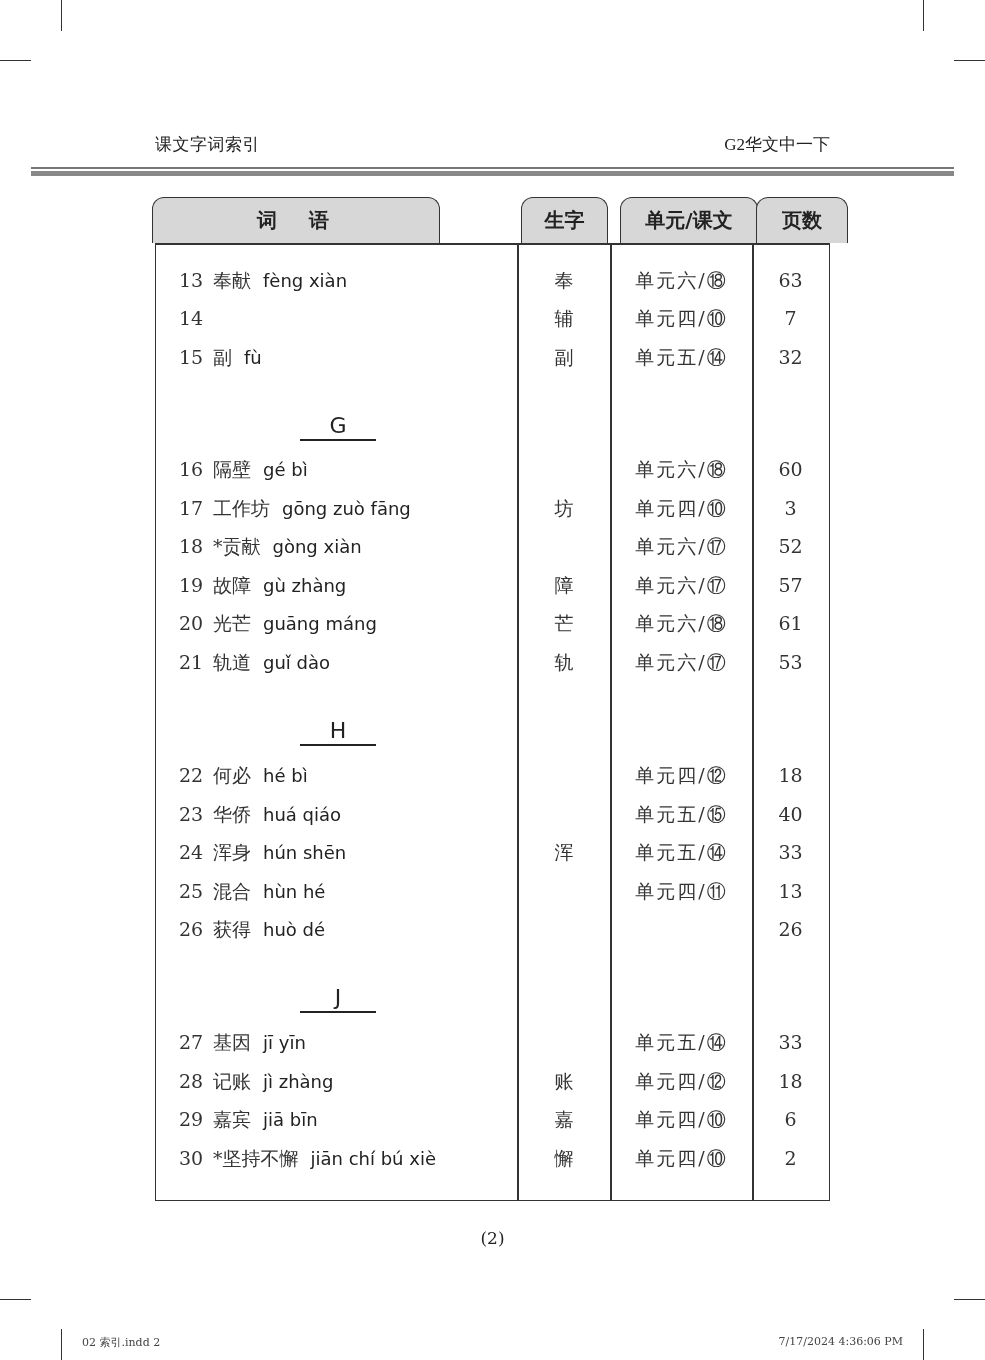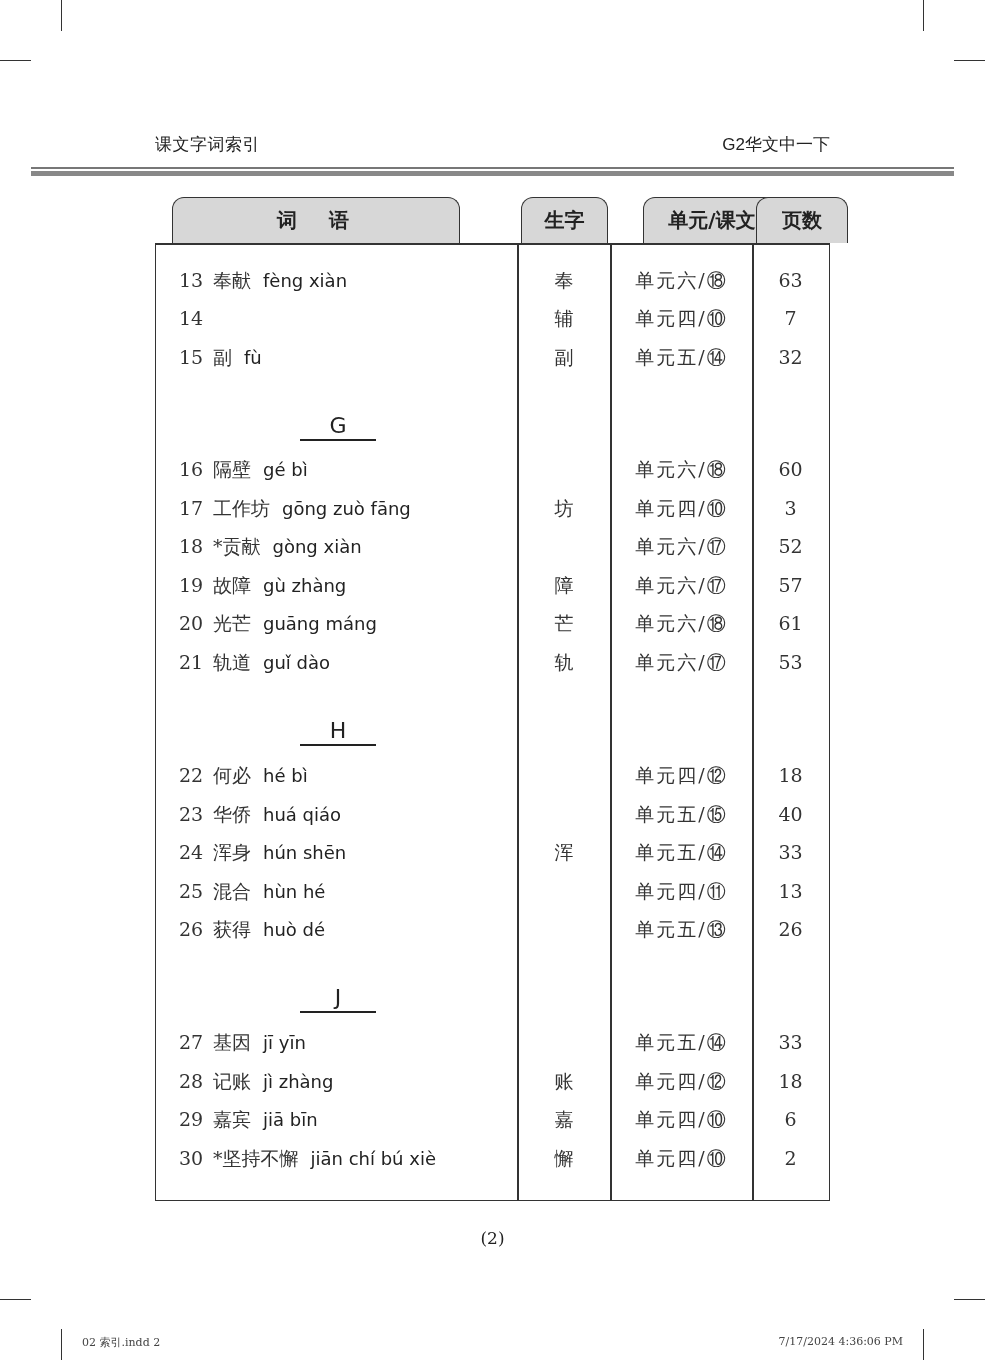--- a/index.html
+++ b/index.html
@@ -1,19 +1,19 @@
 <!DOCTYPE html>
 <html><head>
 <meta charset="utf-8">
 <style>
   html, body { margin: 0; padding: 0; background: #ffffff; }
   body { width: 985px; height: 1360px; position: relative; overflow: hidden; color: #222; }
   .crop { position: absolute; background: #333; }
   .running-left { position: absolute; left: 155px; top: 133px; font-family: "DejaVu Sans", sans-serif; font-size: 17px; color: #222; letter-spacing: 0.5px; }
-  .running-right { position: absolute; right: 155px; top: 133px; font-family: Liberation Sans, sans-serif; font-size: 17px; color: #222; }
+  .running-right { position: absolute; right: 155px; top: 133px; font-family: Liberation Serif, serif; font-size: 17px; color: #222; }
   .rule-thin { position: absolute; left: 31px; width: 923px; top: 167px; height: 2px; background: #777; }
   .rule-thick { position: absolute; left: 31px; width: 923px; top: 171px; height: 5px; background: #888; }
 
   .th { position: absolute; top: 197px; height: 46px; background: #d7d7d7; border: 1.5px solid #333; border-bottom: none; border-radius: 12px 12px 0 0; box-sizing: border-box; font-family: "DejaVu Sans", sans-serif; font-weight: bold; font-size: 20px; color: #222; display: flex; align-items: center; justify-content: center; }
   .th-line { position: absolute; left: 155px; width: 675px; top: 243px; height: 1.5px; background: #333; }
 
   .body-box { position: absolute; left: 155px; top: 244px; width: 675px; height: 957px; border: 1.5px solid #333; border-top: none; box-sizing: border-box; }
   .vline { position: absolute; top: 244px; height: 957px; width: 1.5px; background: #333; }
 
   .row { position: absolute; left: 0; width: 985px; height: 38px; }
@@ -40,27 +40,27 @@
 <div class="crop" style="left:0;top:1299px;width:31px;height:1px;"></div>
 <div class="crop" style="left:954px;top:1299px;width:31px;height:1px;"></div>
 <div class="crop" style="left:61px;top:1329px;width:1px;height:31px;"></div>
 <div class="crop" style="left:923px;top:1329px;width:1px;height:31px;"></div>
 
 <div class="running-left">课文字词索引</div>
 <div class="running-right">G2华文中一下</div>
 <div class="rule-thin"></div>
 <div class="rule-thick"></div>
 
-<div class="th" style="left:172px;width:288px;">
+<div class="th" style="left:152px;width:288px;">
     <span style="letter-spacing:6px;">词　语</span>
   </div>
 <div class="th" style="left:521px;width:87px;">
     <span>生字</span>
   </div>
-<div class="th" style="left:643px;width:138px;">
+<div class="th" style="left:620px;width:138px;">
     <span>单元/课文</span>
   </div>
 <div class="th" style="left:756px;width:92px;">
     <span>页数</span>
   </div>
 <div class="th-line"></div>
 
 <div class="body-box"></div>
 <div class="vline" style="left:517px;"></div>
 <div class="vline" style="left:610px;"></div>
@@ -157,21 +157,20 @@
   <span class="num">25</span>
   <span class="hanzi"><span>混合</span><span class="pinyin">hùn hé</span></span>
   <span class="char"></span>
   <span class="unit">单元四/⑪</span>
   <span class="page">13</span>
 </div>
 <div class="row" style="top:910px;padding-left:35px;">
   <span class="num">26</span>
   <span class="hanzi"><span>获得</span><span class="pinyin">huò dé</span></span>
   <span class="char"></span>
-  <span class="unit">单元五/⑬</span>
   <span class="page">26</span>
 </div>
 
 <div class="letter" style="top:985px;">J</div>
 <div class="row" style="top:1023px;">
   <span class="num">27</span>
   <span class="hanzi"><span>基因</span><span class="pinyin">jī yīn</span></span>
   <span class="char"></span>
   <span class="unit">单元五/⑭</span>
   <span class="page">33</span>

